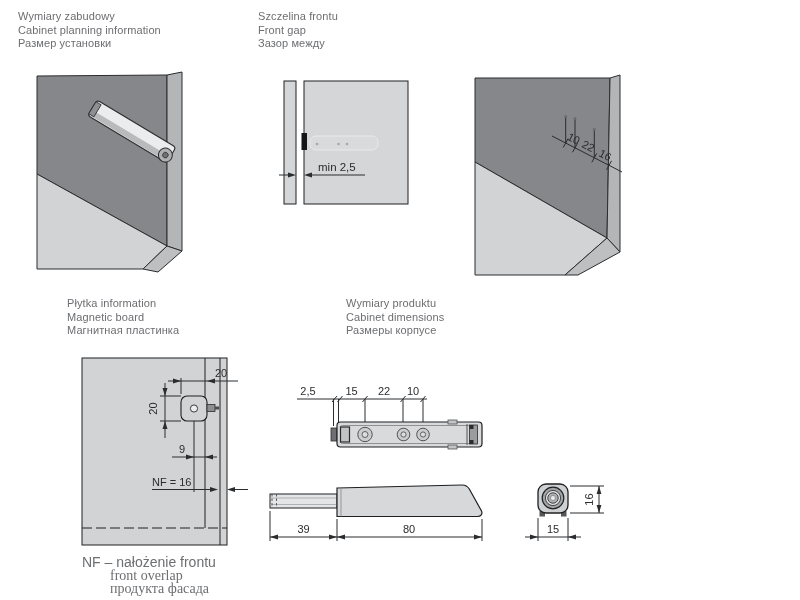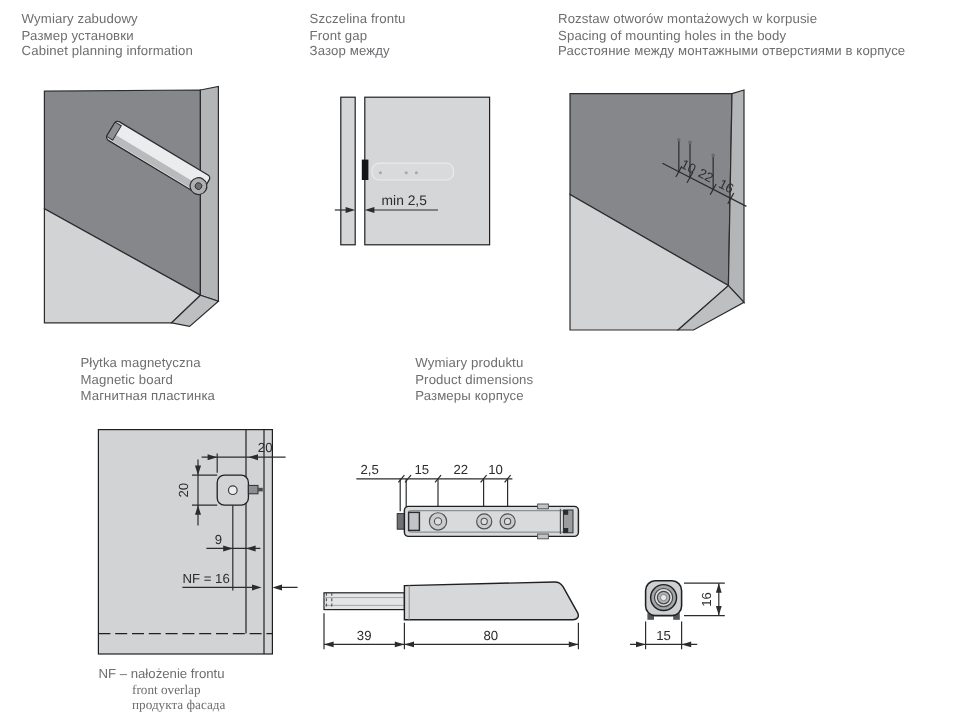--- a/index.html
+++ b/index.html
@@ -3,42 +3,37 @@
 <meta charset="utf-8">
 <title>Push-to-open fitting — technical drawing</title>
 <style>
   html,body{margin:0;padding:0;background:#fff;}
   .page{position:relative;width:800px;height:600px;background:#ffffff;overflow:hidden;
         font-family:"Liberation Sans",sans-serif;}
   .h{position:absolute;font-size:11px;line-height:13.5px;color:#6d6e71;letter-spacing:.1px;white-space:nowrap;}
   .fig{position:absolute;}
   svg text.dim{font-family:"Liberation Sans",sans-serif;font-size:11px;fill:#2b2c2e;}
   svg text.dim-lg{font-family:"Liberation Sans",sans-serif;font-size:11.5px;fill:#2b2c2e;}
-  .foot{position:absolute;font-size:11px;line-height:13px;color:#6d6e71;white-space:nowrap;}
+  .foot{position:absolute;font-size:14px;line-height:13px;color:#6d6e71;white-space:nowrap;}
   .foot .ind{padding-left:28px;font-family:Liberation Serif, serif;}
 </style>
 </head>
 <body>
 
 <div class="page">
 
   <div class="h" style="left:18px;top:10px;">
     <div>Wymiary zabudowy</div>
+    <div>Cabinet planning information</div>
     <div>Размер установки</div>
-    <div>Cabinet planning information</div>
   </div>
   <div class="h" style="left:258px;top:10px;">
     <div>Szczelina frontu</div>
     <div>Front gap</div>
     <div>Зазор между</div>
-  </div>
-  <div class="h" style="left:465px;top:10px;">
-    <div>Rozstaw otworów montażowych w korpusie</div>
-    <div>Spacing of mounting holes in the body</div>
-    <div>Расстояние между монтажными отверстиями в корпусе</div>
   </div>
 
   <svg class="fig" style="left:30px;top:70px;" width="170" height="215" viewBox="0 0 170 215">
     <polygon points="7,6 137,5 137,176 7,104" fill="#85878a" stroke="#2b2c2e" stroke-width="1"></polygon>
     <polygon points="137,5 152,2 152,181 137,176" fill="#b3b5b7" stroke="#2b2c2e" stroke-width="1"></polygon>
     <polygon points="7,104 137,176 113,199 7,199" fill="#d2d3d5" stroke="#2b2c2e" stroke-width="1"></polygon>
     <polygon points="137,176 152,181 128,202 113,199" fill="#bdbfc1" stroke="#2b2c2e" stroke-width="1"></polygon>
     <g transform="translate(67,30) rotate(31)">
       <rect x="0" y="0" width="92" height="18" rx="3" fill="#ebeced" stroke="#2b2c2e" stroke-width="1.1"></rect>
       <path d="M2,11 L90,11 L90,17 L3,17 Z" fill="#b9babc"></path>
@@ -82,27 +77,27 @@
       <circle cx="105.7" cy="46.5" r="1.5" fill="#6a6b6d" stroke="none"></circle>
       <circle cx="115" cy="48.5" r="1.5" fill="#6a6b6d" stroke="none"></circle>
       <circle cx="134.3" cy="59.5" r="1.5" fill="#6a6b6d" stroke="none"></circle>
     </g>
     <text class="dim" text-anchor="middle" x="112" y="72" transform="rotate(27 112 72)">10</text>
     <text class="dim" text-anchor="middle" x="126.5" y="79.5" transform="rotate(27 126.5 79.5)">22</text>
     <text class="dim" text-anchor="middle" x="143.5" y="88.5" transform="rotate(27 143.5 88.5)">16</text>
   </svg>
 
   <div class="h" style="left:67px;top:297px;">
-    <div>Płytka magnetyczna</div>
+    <div>Płytka information</div>
     <div>Magnetic board</div>
     <div>Магнитная пластинка</div>
   </div>
   <div class="h" style="left:346px;top:297px;">
     <div>Wymiary produktu</div>
-    <div>Product dimensions</div>
+    <div>Cabinet dimensions</div>
     <div>Размеры корпусе</div>
   </div>
 
   <svg class="fig" style="left:75px;top:352px;" width="175" height="200" viewBox="0 0 175 200">
     <rect x="7" y="6" width="145" height="187" fill="#d2d3d5" stroke="#1f2022" stroke-width="1"></rect>
     <line x1="145" y1="6" x2="145" y2="193" stroke="#1f2022" stroke-width="1"></line>
     <line x1="130" y1="6" x2="130" y2="176" stroke="#1f2022" stroke-width="1"></line>
     <line x1="7" y1="176" x2="152" y2="176" stroke="#1f2022" stroke-width="1" stroke-dasharray="10,4"></line>
     <rect x="106" y="44" width="26" height="25" rx="6" fill="#d2d3d5" stroke="#1f2022" stroke-width="1.1"></rect>
     <circle cx="119" cy="56.5" r="3.6" fill="#eceded" stroke="#3c3d3f" stroke-width="1"></circle>

